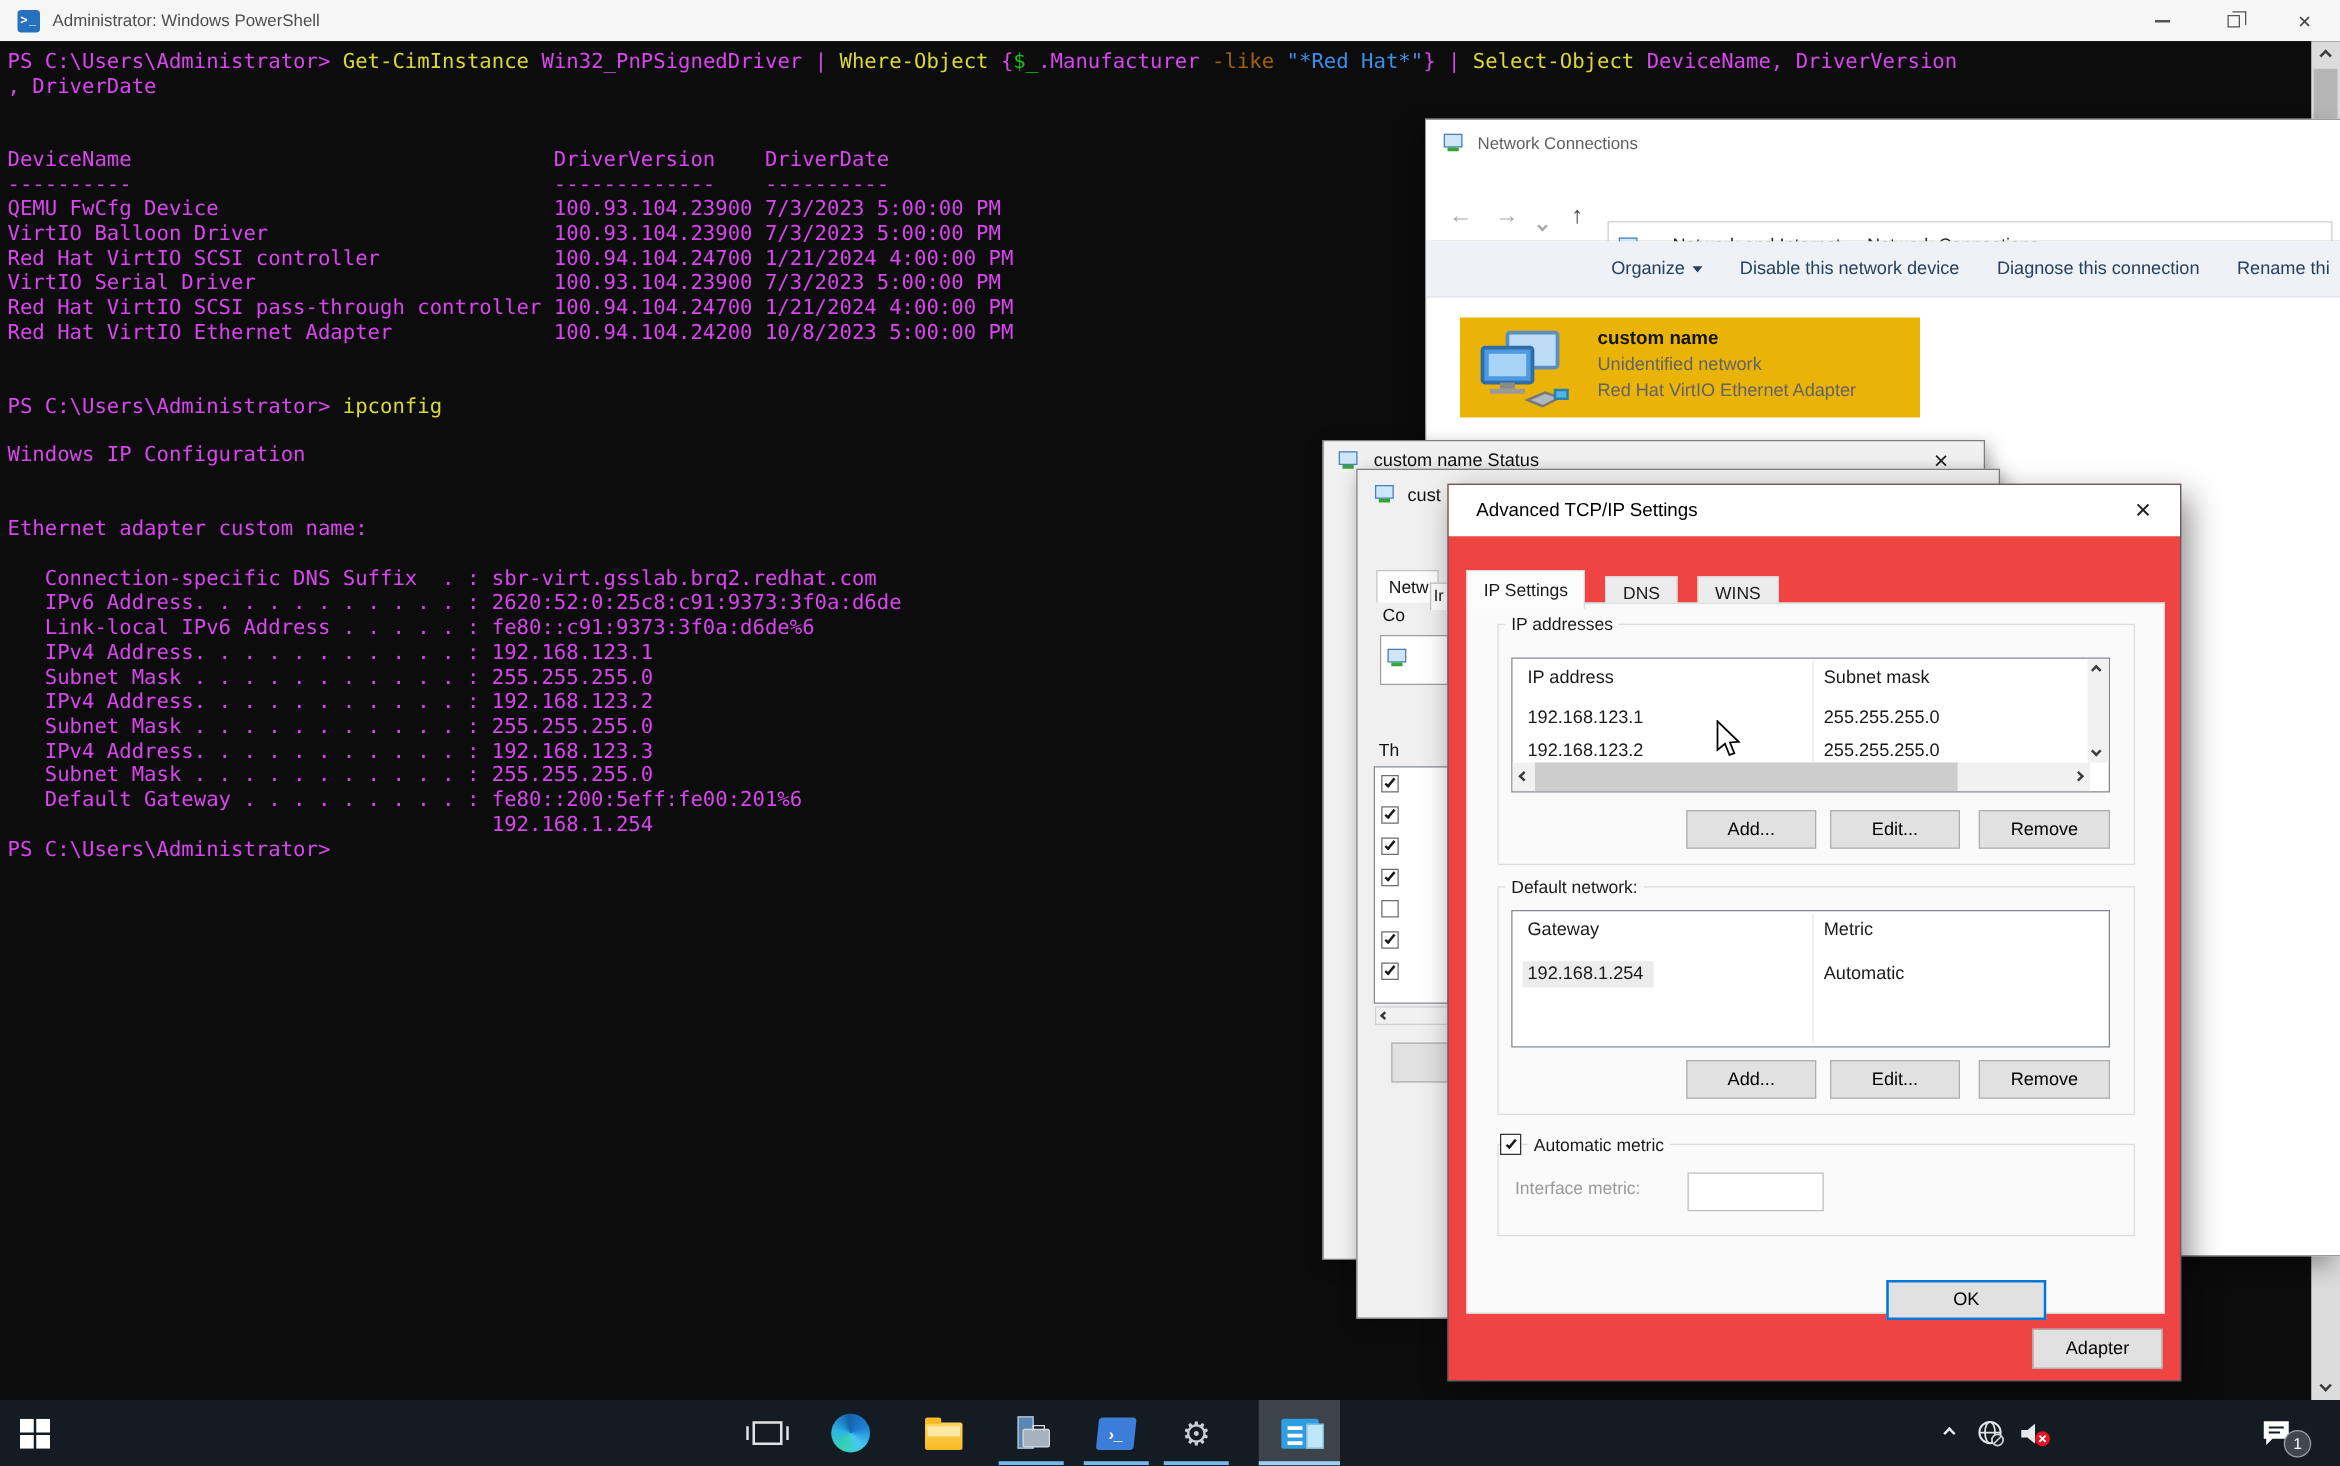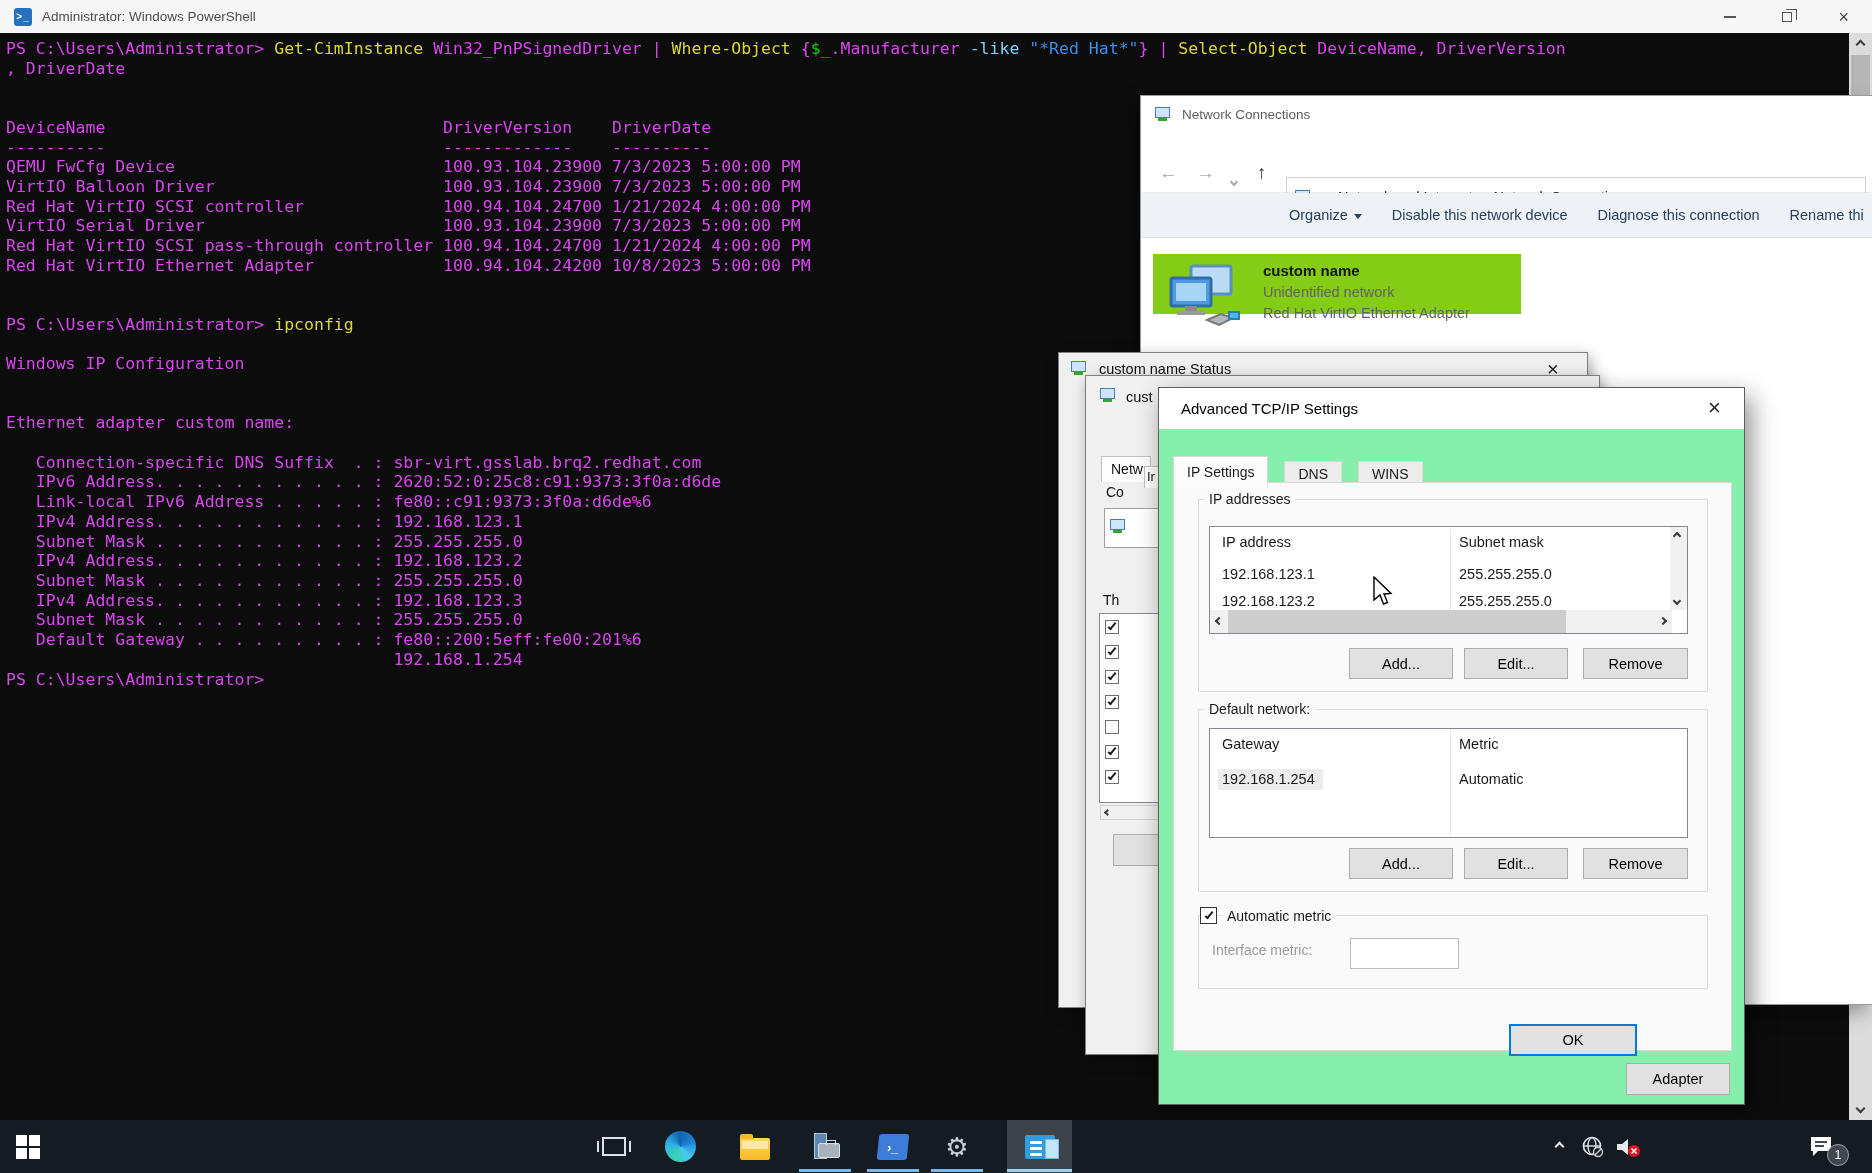--- a/index.html
+++ b/index.html
@@ -11,21 +11,21 @@
   .ps-icon{width:18px;height:18px;margin-left:14px;background:#2671be;border-radius:3px;color:#fff;font-size:10px;font-weight:bold;display:flex;align-items:center;justify-content:center;letter-spacing:1px}
   .ps-title{margin-left:10px;font-size:13.5px;color:#4d4d4d}
   .ps-controls{position:absolute;right:23px;top:0;height:33px;display:flex;align-items:center;gap:46px}
   .glyph-min{width:12px;height:2px;background:#555}
   .glyph-restore{width:10px;height:10px;border:1.4px solid #555;position:relative;background:#f6f6f6}
   .glyph-restore:before{content:"";position:absolute;top:-4px;left:3px;width:10px;height:10px;border:1.4px solid #555;border-bottom:none;border-left:none}
   .glyph-close{font-size:18px;color:#444;line-height:1}
   .console{left:0;top:33px;width:1872px;height:1087px;background:#0c0c0c;z-index:0;overflow:hidden}
   .console pre{margin:6px 0 0 6px;font-family:"DejaVu Sans Mono","Liberation Mono",monospace;font-size:16.5px;line-height:19.7px;white-space:pre}
   .cline{white-space:pre}
-  .cc-p{color:#d946ef}.cc-y{color:#d9d936}.cc-b{color:#3b8eea}.cc-g{color:#16c60c}.cc-d{color:#7dd3fc}
+  .cc-p{color:#d946ef}.cc-y{color:#d9d936}.cc-b{color:#3b8eea}.cc-g{color:#16c60c}.cc-d{color:#a16207}
   .ps-scroll{left:1849px;top:33px;width:23px;height:1087px;background:#dcdcdc;z-index:1}
   .ps-scroll .thumb{position:absolute;left:2px;top:22px;width:19px;height:160px;background:#b6b6b6}
   .chev{display:inline-block;width:7px;height:7px;border-left:2px solid #3c3c3c;border-top:2px solid #3c3c3c}
   .chev.up{transform:rotate(45deg)}.chev.down{transform:rotate(225deg)}.chev.left{transform:rotate(-45deg)}.chev.right{transform:rotate(135deg)}
   .scroll-arrow{position:absolute;left:0;width:23px;height:20px;display:flex;align-items:center;justify-content:center}
 
   
   .nc-window{left:1140px;top:95px;width:732px;height:910px;background:#fff;border:1px solid #9b9b9b;border-right:none;box-shadow:-6px 8px 18px rgba(0,0,0,.35);z-index:2}
   .nc-titlebar{position:absolute;left:0;top:0;width:100%;height:36px;background:#fff;display:flex;align-items:center}
   .mini-monitor{width:17px;height:15px;position:relative;flex:none}
@@ -33,21 +33,21 @@
   .mini-monitor .base{position:absolute;left:3px;top:11px;width:9px;height:3px;background:#35a435}
   .nc-title{margin-left:10px;font-size:13.5px;color:#5f5f5f}
   .nc-navbar{position:absolute;left:0;top:36px;width:100%;height:61px;background:#fff;border-bottom:1px solid #ececec}
   .nav-arrow{position:absolute;top:30px;font-size:19px;color:#a9a9a9}
   .nav-arrow.dark{color:#3f3f3f}
   .addr-bar{position:absolute;left:145px;top:45px;width:580px;height:40px;border:1px solid #d0d0d0;display:flex;align-items:center;font-size:14.5px;color:#2b2b2b}
   .addr-bar .sep{margin:0 8px;color:#555}
   .nc-toolbar{position:absolute;left:0;top:97px;width:100%;height:45px;background:#eef1f6;border-bottom:1px solid #dfe3e8;display:flex;align-items:center;font-size:14.5px;color:#26415e}
   .nc-toolbar .titem{margin-right:30px;white-space:nowrap}
   .drop-arrow{display:inline-block;width:0;height:0;border-left:4px solid transparent;border-right:4px solid transparent;border-top:5px solid #26415e;margin-left:6px;vertical-align:middle}
-  .nc-item{position:absolute;left:12px;top:158px;width:368px;height:60px;background:#84cc16;display:flex}
+  .nc-item{position:absolute;left:27px;top:158px;width:368px;height:80px;background:#eab308;display:flex}
   .nc-item-text{margin-left:16px;padding-top:8px}
   .nc-item-name{font-size:15px;font-weight:bold;color:#141414}
   .nc-item-sub{font-size:14.5px;color:#636363;margin-top:5px}
 
   
   .dlg{background:#f0f0f0;border:1px solid #7e7e7e;box-shadow:3px 5px 14px rgba(0,0,0,.35)}
   .dlg-title{font-size:14.5px;color:#0f0f0f}
   .wbtn{position:absolute;height:31px;background:#e1e1e1;border:1px solid #adadad;font-size:14.5px;color:#000;display:flex;align-items:center;justify-content:center;font-family:"Liberation Sans",sans-serif}
   .wbtn.default{border:2px solid #0078d7}
   .x-btn{position:absolute;font-size:20px;color:#222;line-height:1}
@@ -57,21 +57,21 @@
   
   .props-dlg{left:1085px;top:375px;width:515px;height:680px;z-index:4}
   .frag-label{position:absolute;font-size:14px;color:#111;white-space:nowrap;overflow:hidden}
   .props-tab{position:absolute;background:#fdfdfd;border:1px solid #c2c2c2;border-bottom:none}
   .props-listbox{position:absolute;left:13px;top:237px;width:60px;height:190px;background:#fff;border:1px solid #828790;overflow:hidden}
   .cbrow{height:25px;display:flex;align-items:center;padding-left:5px}
   .cbx{width:14px;height:14px;background:#fff;border:1px solid #6e6e6e;display:flex;align-items:center;justify-content:center}
   .check{width:4px;height:9px;border-right:2px solid #1a1a1a;border-bottom:2px solid #1a1a1a;transform:rotate(40deg);margin-top:-2px}
 
   
-  .adv-dlg{left:1158px;top:387px;width:587px;height:718px;background:#86efac;border:1px solid #5f5f5f;box-shadow:6px 10px 24px rgba(0,0,0,.45);z-index:5}
+  .adv-dlg{left:1158px;top:387px;width:587px;height:718px;background:#ef4444;border:1px solid #5f5f5f;box-shadow:6px 10px 24px rgba(0,0,0,.45);z-index:5}
   .adv-titlebar{position:absolute;left:0;top:0;width:100%;height:41px;background:#fff;display:flex;align-items:center}
   .adv-title{margin-left:22px;font-size:15px;color:#000}
   .tabs{position:absolute;left:14px;top:68px;display:flex;align-items:flex-end}
   .tab{height:26px;padding:4px 13px 0 13px;border:1px solid #d9d9d9;border-bottom:none;background:#ececec;font-size:14px;color:#1a1a1a;margin-right:16px}
   .tab.active{background:#fcfcfc;height:31px;padding-top:7px;position:relative;z-index:2}
   .tabpage{position:absolute;left:14px;top:94px;width:559px;height:569px;background:#fafafa;border:1px solid #d9d9d9}
   .group{position:absolute;border:1px solid #dcdcdc}
   .group-label{position:absolute;font-size:14px;color:#1a1a1a;background:#fafafa;padding:0 5px;white-space:nowrap}
   .listbox{position:absolute;background:#fff;border:1px solid #828790;overflow:hidden}
   .lb-col-sep{position:absolute;top:2px;bottom:2px;width:1px;background:#e8e8e8}

